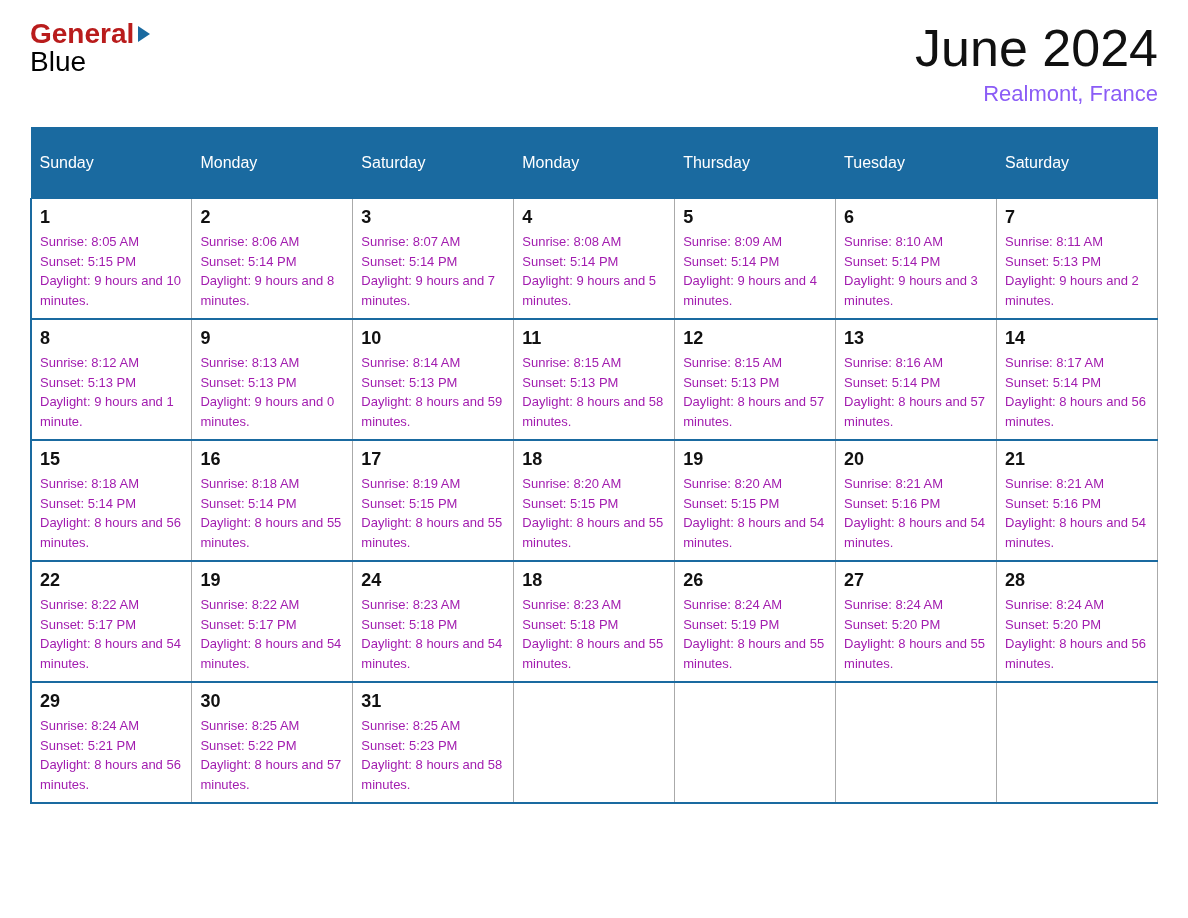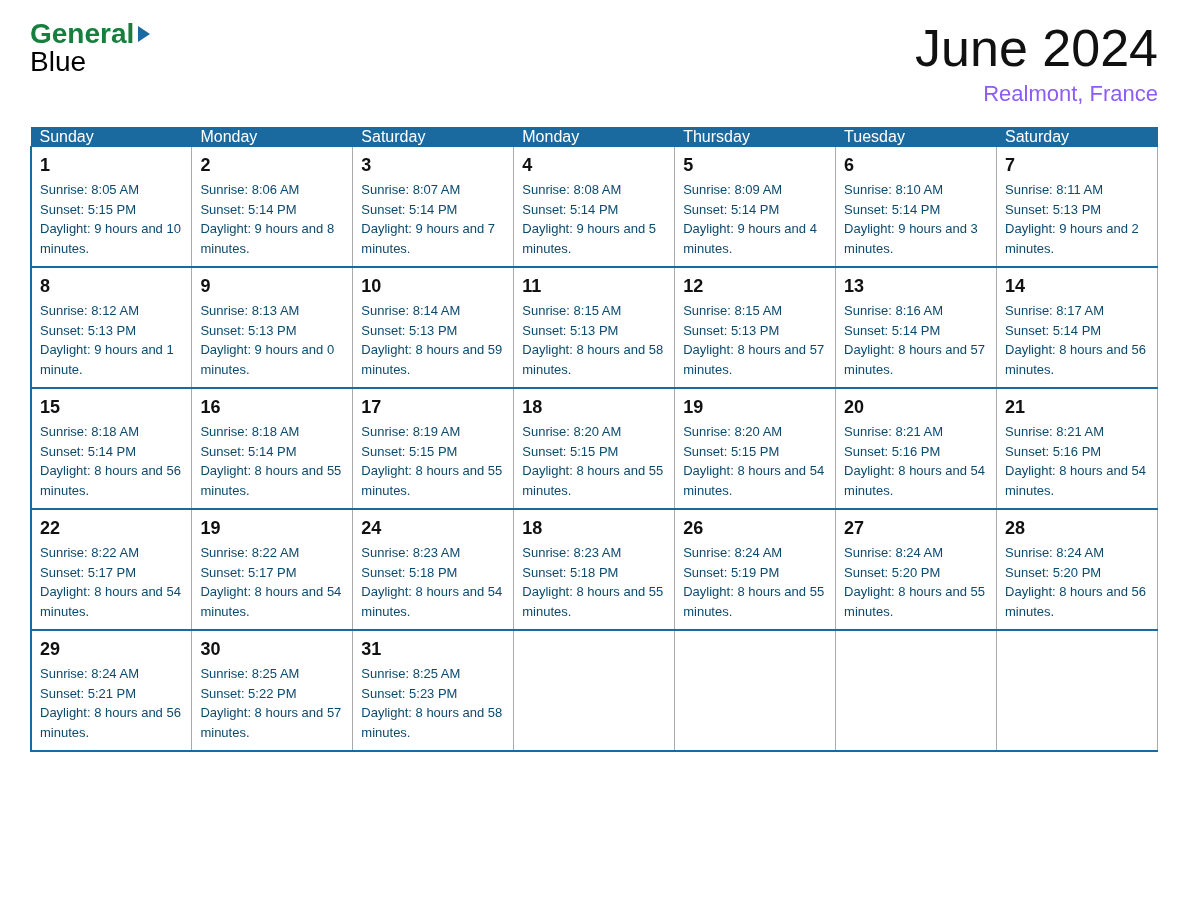--- a/index.html
+++ b/index.html
@@ -33,21 +33,21 @@
     table {
       width: 100%;
       border-collapse: collapse;
       table-layout: fixed;
     }
     thead th {
       background: #1a6aa0;
       color: #fff;
       font-size: 16px;
       font-weight: normal;
-      padding: 0 8px;
+      padding: 26px 8px;
       text-align: left;
       border: 1px solid #1a6aa0;
     }
     tbody td {
       vertical-align: top;
       padding: 8px;
       border: 1px solid #aaa;
       font-size: 13px;
       color: #222;
       min-height: 90px;
@@ -59,21 +59,21 @@
     .day-num {
       font-size: 18px;
       font-weight: bold;
       color: #111;
       display: block;
       margin-bottom: 4px;
     }
     .day-info {
       font-size: 13px;
       line-height: 1.5;
-      color: #0c4a6e;
+      color: #a21caf;
     }
     tbody tr {
       border-bottom: 2px solid #1a6aa0;
     }
     .empty-cell {
       background: #fff;
     }
     .logo-wrapper {
       display: flex;
       align-items: center;
@@ -81,21 +81,21 @@
     .logo-text-block {
       display: flex;
       flex-direction: column;
       line-height: 1;
     }
     .logo-row1 {
       display: flex;
       align-items: center;
       font-size: 28px;
       font-weight: bold;
-      color: #15803d;
+      color: #b91c1c;
     }
     .logo-row2 {
       display: flex;
       align-items: center;
       font-size: 28px;
       font-weight: normal;
       color: #000000;
     }
     .chevron-right {
       display: inline-block;

